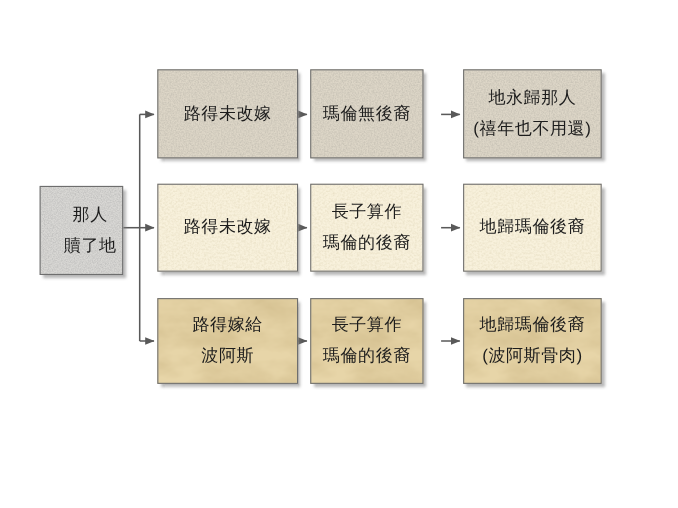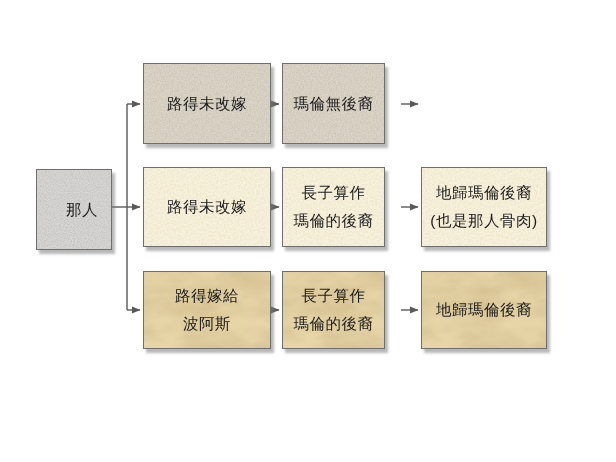--- a/index.html
+++ b/index.html
@@ -114,54 +114,61 @@
     <path class="wire" d="M401,207 H418" marker-end="url(#arr)"></path>
     <path class="wire" d="M262,310 H279" marker-end="url(#arr)"></path>
     <path class="wire" d="M401,310 H418" marker-end="url(#arr)"></path>
   </svg>
 
   <div class="box pos-src fill-src">
     <svg class="tex" aria-hidden="true">
         <rect width="100%" height="100%" filter="url(#tex-gray)"></rect>
       </svg>
     <div class="line">那人</div>
+    <div class="line">贖了地</div>
   </div>
 
   <div class="box r1 c1 fill-r1">
     <svg class="tex" aria-hidden="true">
         <rect width="100%" height="100%" filter="url(#tex-row1)"></rect>
       </svg>
     <div class="line">路得未改嫁</div>
   </div>
   <div class="box r1 c2 fill-r1">
     <svg class="tex" aria-hidden="true">
         <rect width="100%" height="100%" filter="url(#tex-row1)"></rect>
       </svg>
     <div class="line">瑪倫無後裔</div>
+  </div>
+  <div class="box r1 c3 fill-r1">
+    <svg class="tex" aria-hidden="true">
+        <rect width="100%" height="100%" filter="url(#tex-row1)"></rect>
+      </svg>
+    <div class="line">地永歸那人</div>
+    <div class="line">(禧年也不用還)</div>
   </div>
 
   <div class="box r2 c1 fill-r2">
     <svg class="tex" aria-hidden="true">
         <rect width="100%" height="100%" filter="url(#tex-row2)"></rect>
       </svg>
     <div class="line">路得未改嫁</div>
   </div>
   <div class="box r2 c2 fill-r2">
     <svg class="tex" aria-hidden="true">
         <rect width="100%" height="100%" filter="url(#tex-row2)"></rect>
       </svg>
     <div class="line">長子算作</div>
     <div class="line">瑪倫的後裔</div>
   </div>
   <div class="box r2 c3 fill-r2">
     <svg class="tex" aria-hidden="true">
         <rect width="100%" height="100%" filter="url(#tex-row2)"></rect>
       </svg>
     <div class="line">地歸瑪倫後裔</div>
-    <div class="line">(也是那人骨肉)</div>
   </div>
 
   <div class="box r3 c1 fill-r3">
     <svg class="tex" aria-hidden="true">
         <rect width="100%" height="100%" filter="url(#tex-row3)"></rect>
       </svg>
     <div class="line">路得嫁給</div>
     <div class="line">波阿斯</div>
   </div>
   <div class="box r3 c2 fill-r3">
@@ -169,15 +176,16 @@
         <rect width="100%" height="100%" filter="url(#tex-row3)"></rect>
       </svg>
     <div class="line">長子算作</div>
     <div class="line">瑪倫的後裔</div>
   </div>
   <div class="box r3 c3 fill-r3">
     <svg class="tex" aria-hidden="true">
         <rect width="100%" height="100%" filter="url(#tex-row3)"></rect>
       </svg>
     <div class="line">地歸瑪倫後裔</div>
+    <div class="line">(波阿斯骨肉)</div>
   </div>
 
 </div>
 
 </body></html>

